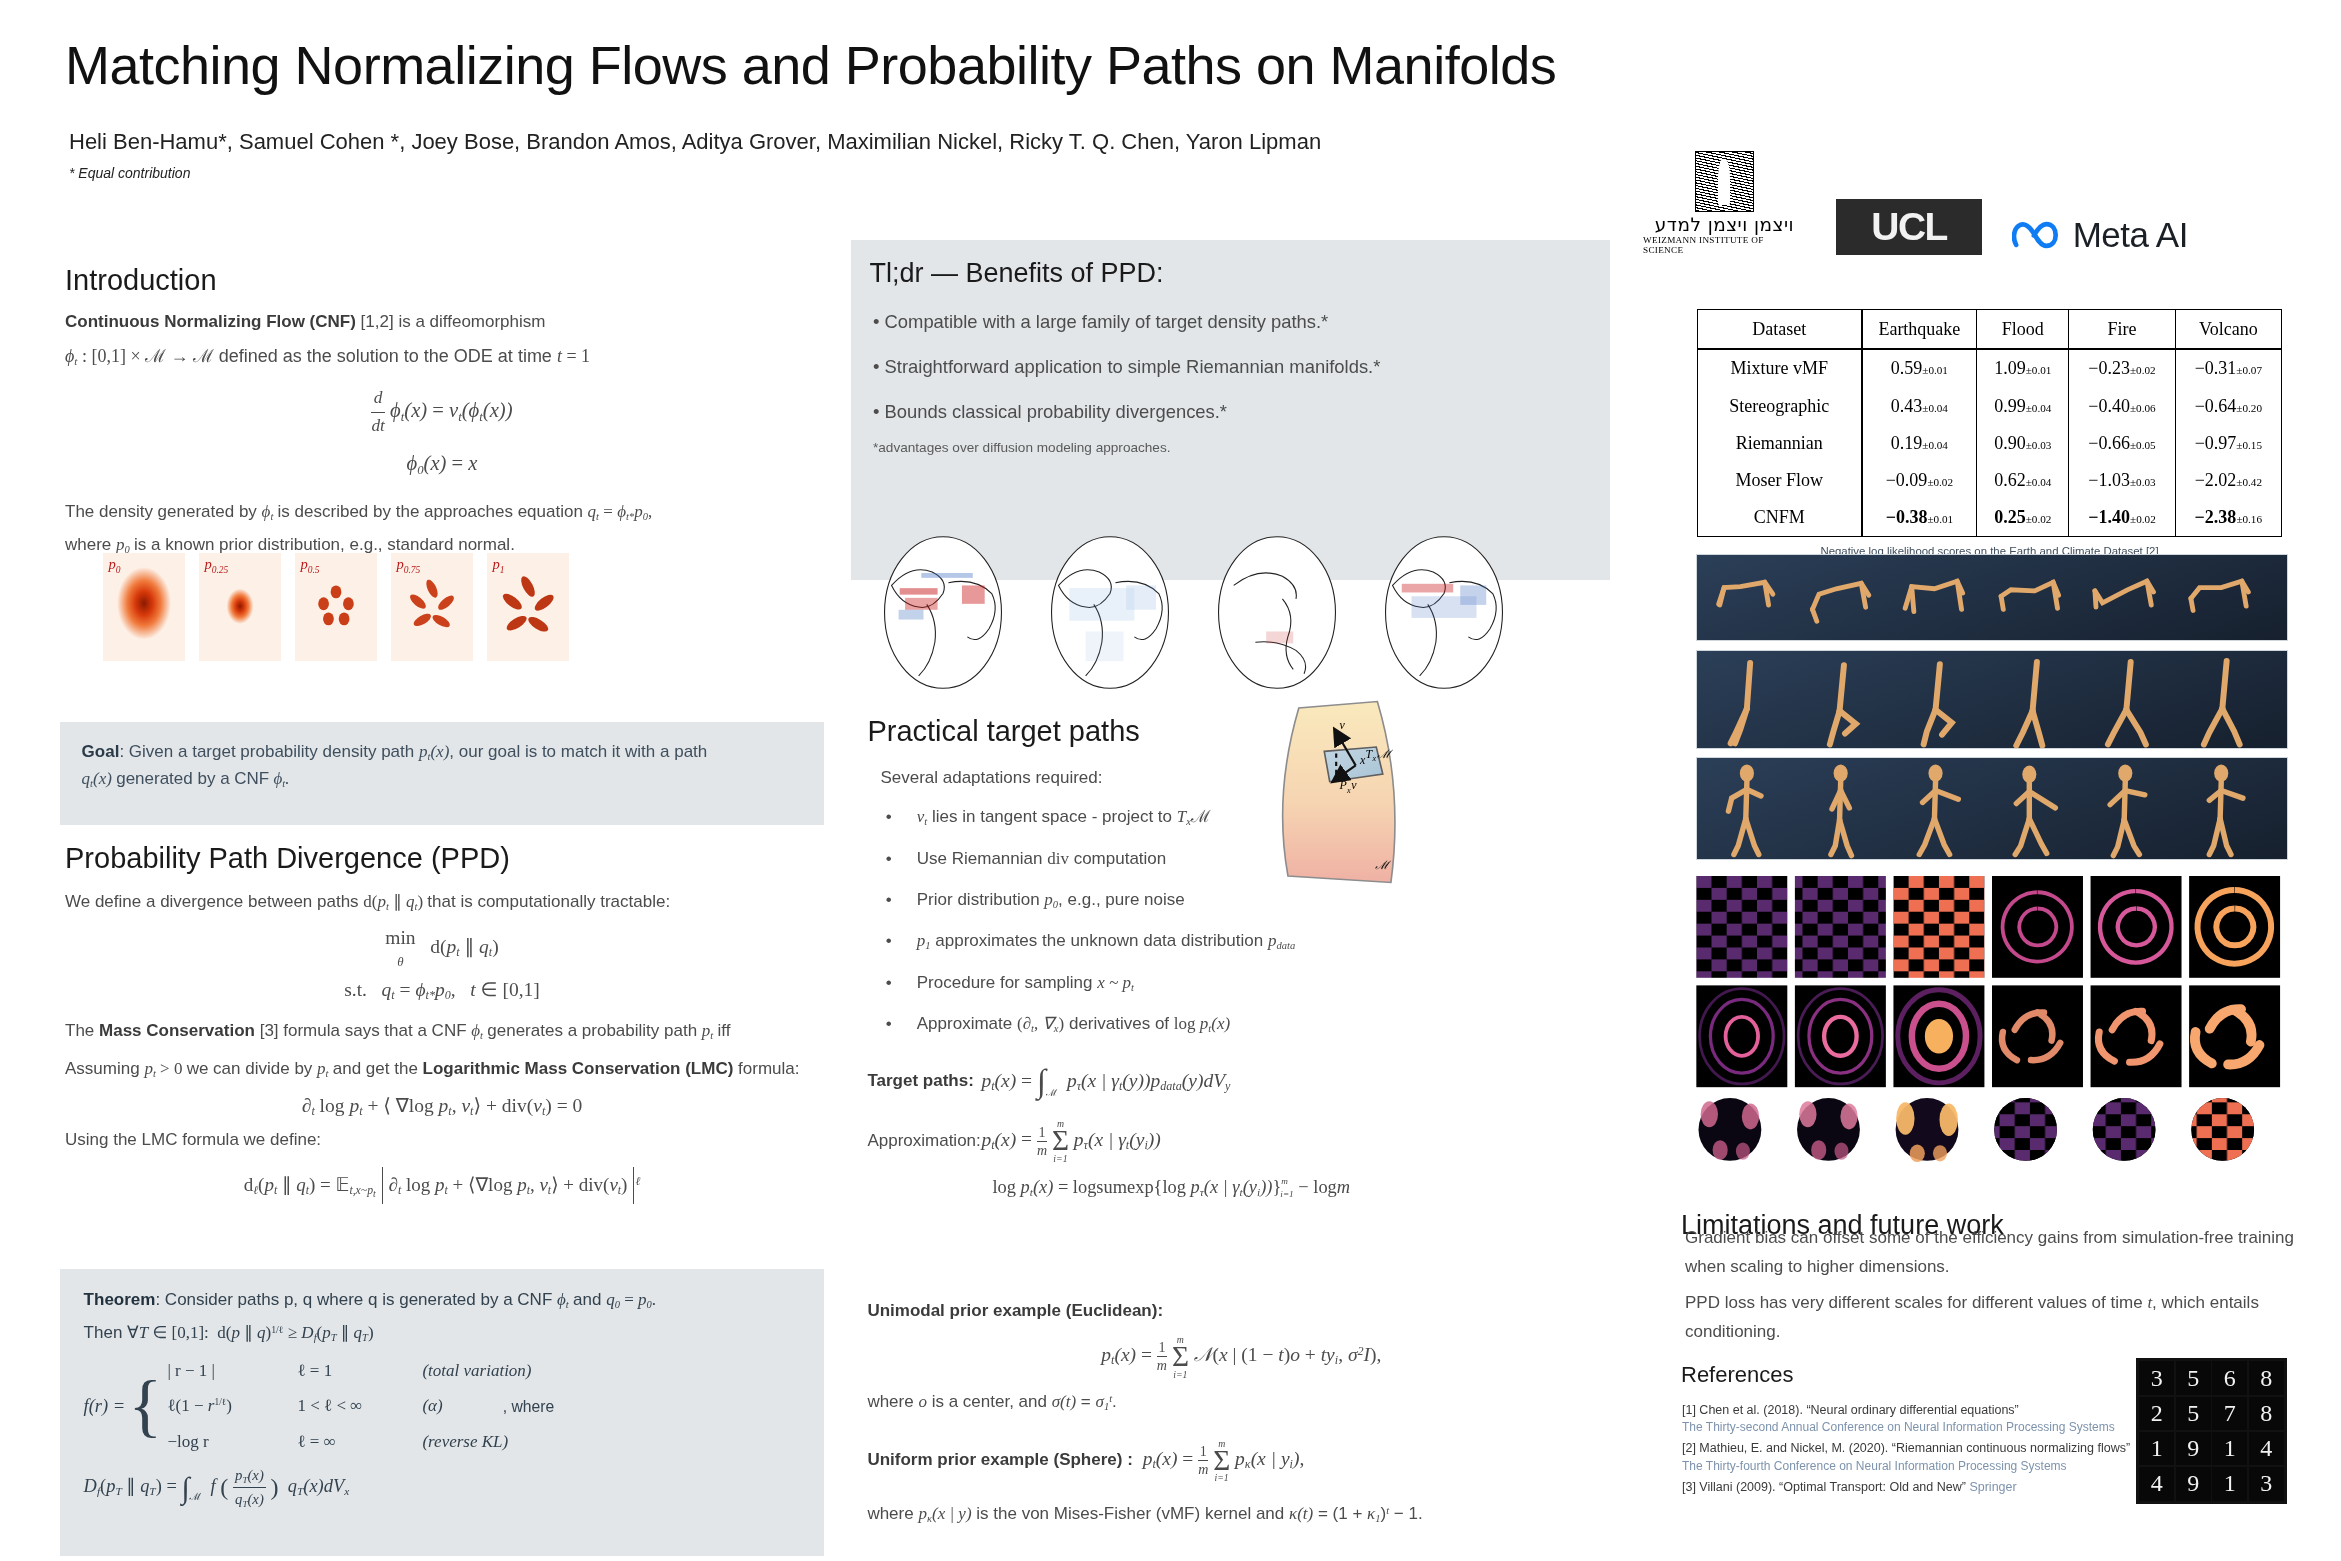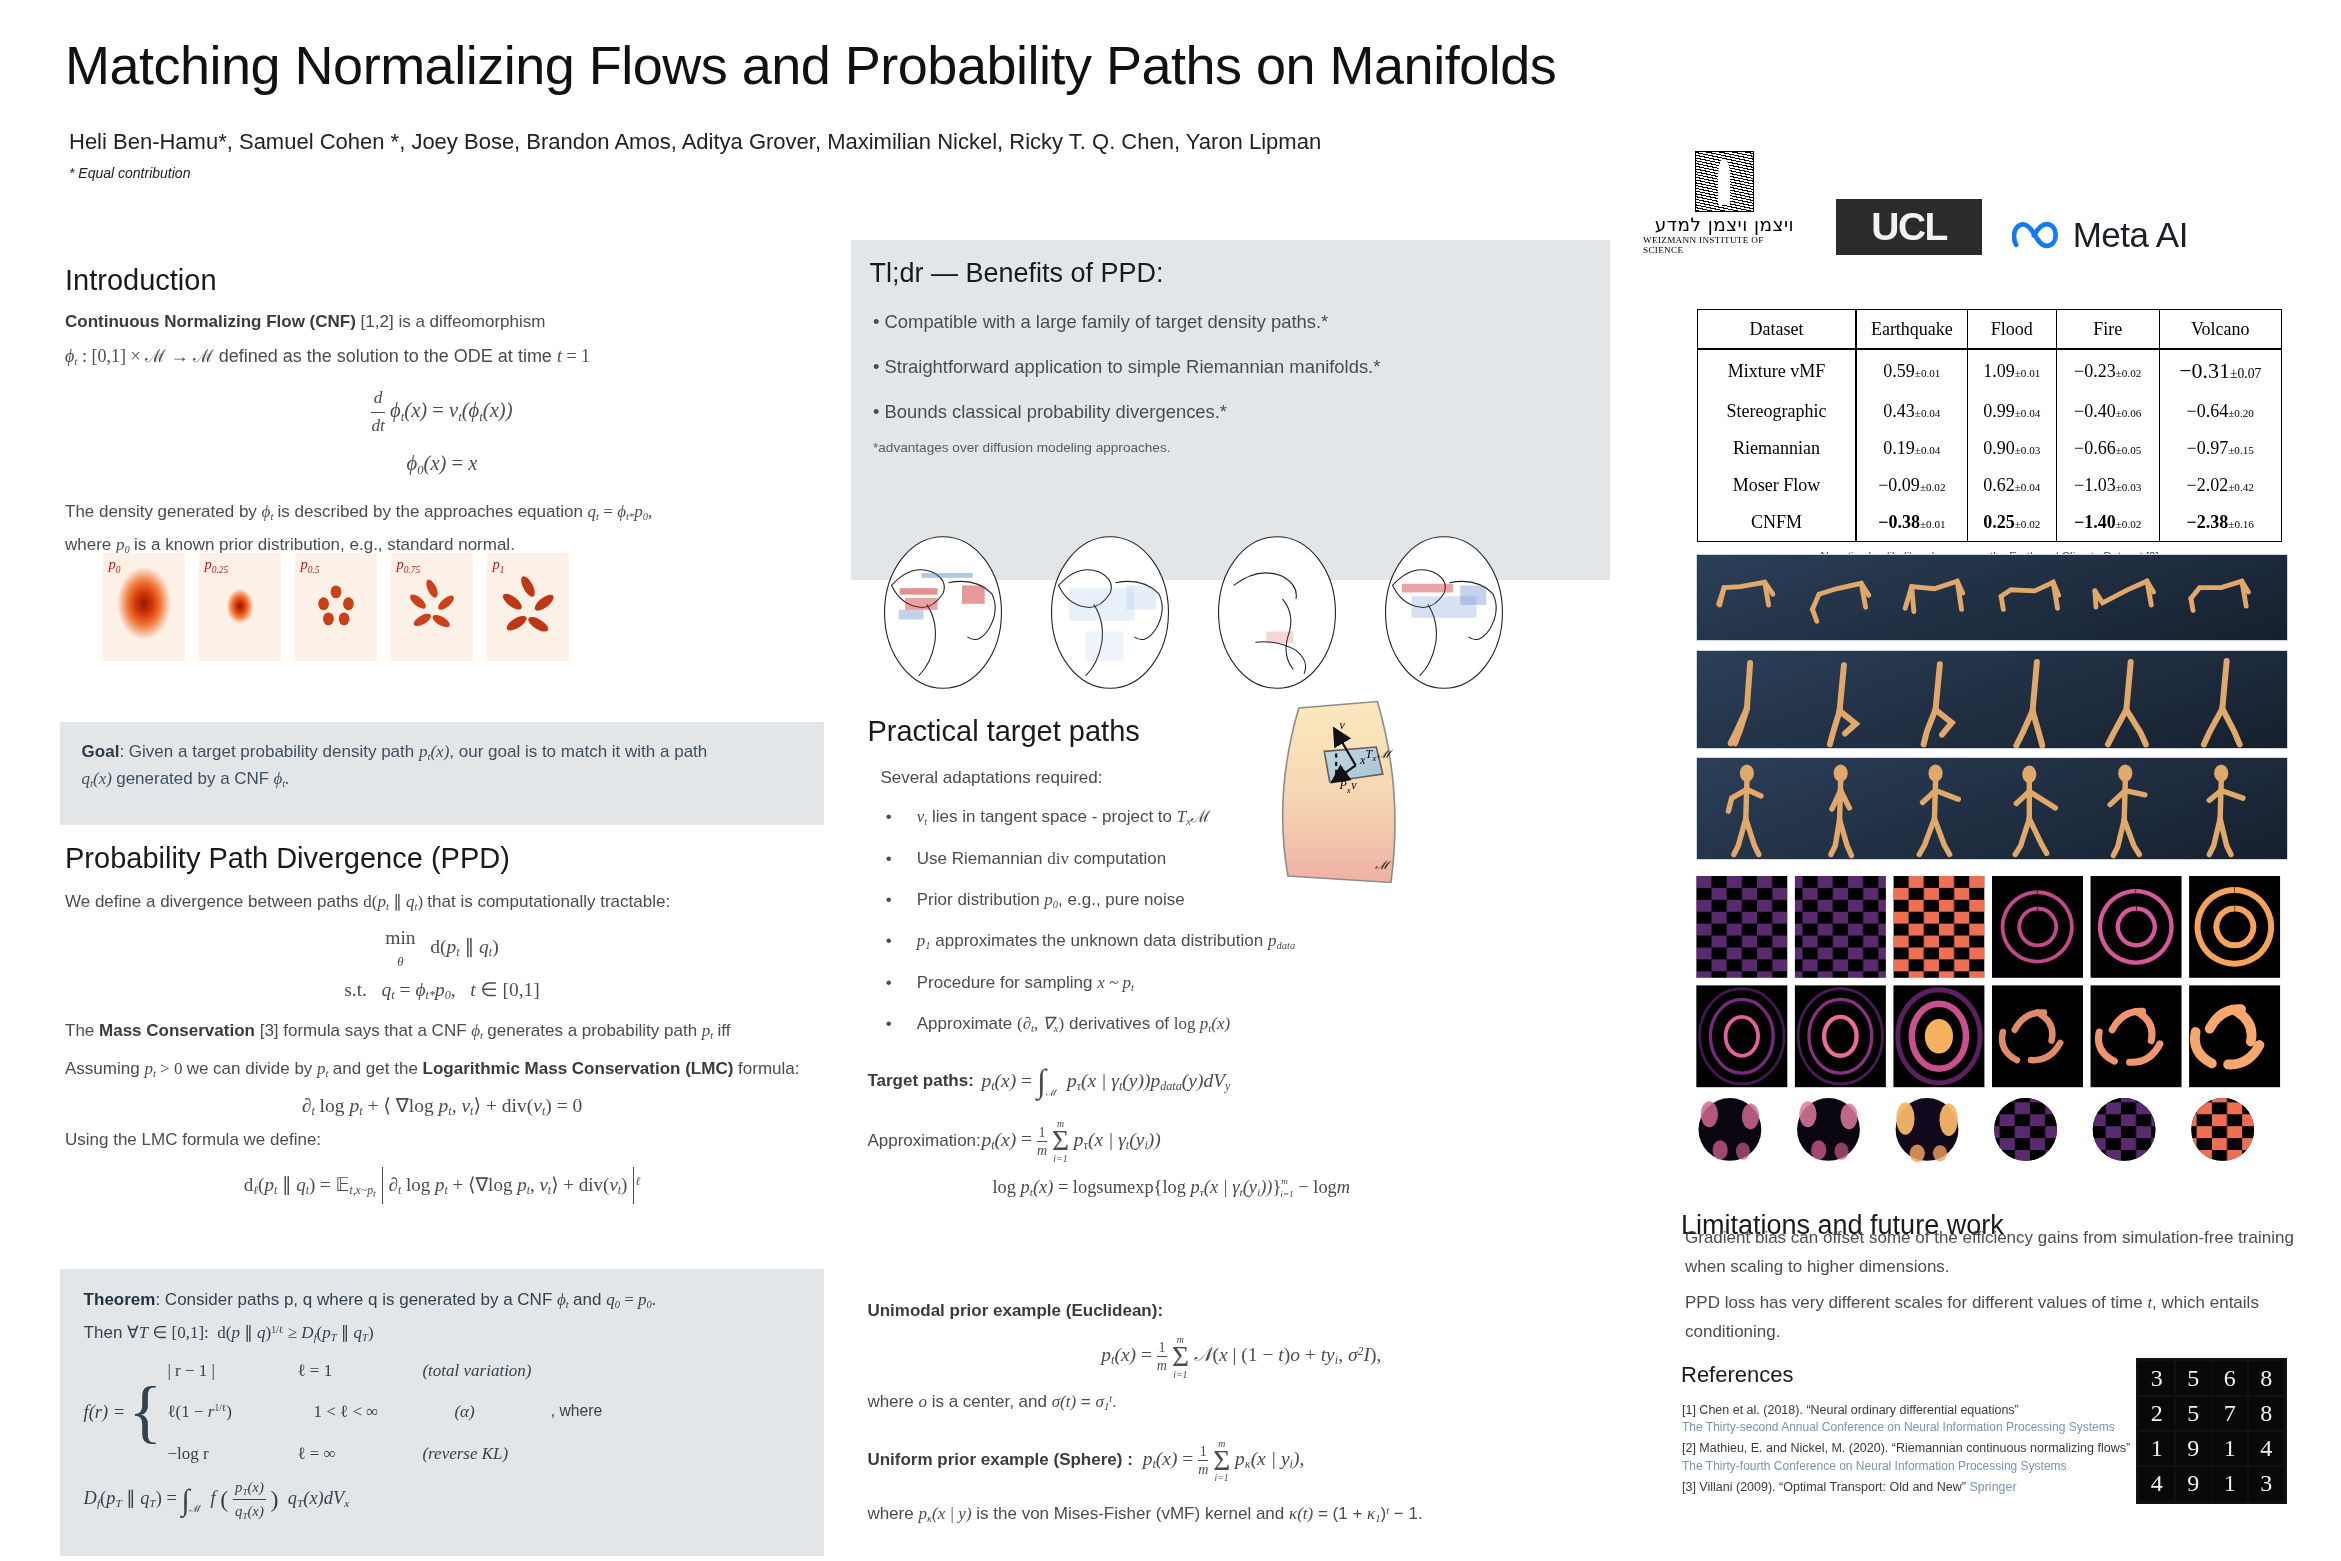--- a/index.html
+++ b/index.html
@@ -281,21 +281,21 @@
 
         <div style="display:flex; align-items:center; margin-top:9.8px;">
           <span class="mth" style="font-size:18.4px; margin-right:3.3px;">f(r) =</span>
           <span style="font-size:70px; line-height:0.72; font-family:'Liberation Serif',serif; margin-right:5.4px;">{</span>
           <div style="font-family:'Liberation Serif',serif;">
             <div style="display:flex; margin:1.6px 0;">
               <span style="width:130px;" class="mthu">| r − 1 |</span>
               <span style="width:125px;" class="mthu">ℓ = 1</span>
               <span style="font-style:italic;">(total variation)</span>
             </div>
-            <div style="display:flex; margin:15px 0; align-items:flex-start;gap:16px;">
+            <div style="display:flex; margin:9px 0; align-items:flex-end;">
               <span style="width:130px;" class="mthu">ℓ(1 − <span class="mth">r</span><sup style="font-size:0.55em; vertical-align:0.6em;">1/ℓ</sup>)</span>
               <span style="width:125px;" class="mthu">1 &lt; ℓ &lt; ∞</span>
               <span style="font-style:italic;">(α)</span>
               <span style="font-family:'Liberation Sans',sans-serif; font-size:15.7px; margin-left:60px;">, where</span>
             </div>
             <div style="display:flex; margin:1.6px 0;">
               <span style="width:130px;" class="mthu">−log r</span>
               <span style="width:125px;" class="mthu">ℓ = ∞</span>
               <span style="font-style:italic;">(reverse KL)</span>
             </div>
@@ -524,21 +524,21 @@
           <th style="font-size:18px; padding:8.7px 0; border-right:1.1px solid #000;">Fire</th>
           <th style="font-size:18px; padding:8.7px 0;">Volcano</th>
         </tr>
           </thead>
         <tbody id="tbody">
             <tr>
               <td style="font-size: 18px; padding: 8.1px 8.7px; text-align: center; border-right: 2.7px double rgb(0, 0, 0); border-top: 2.7px double rgb(0, 0, 0);">Mixture vMF</td>
               <td style="font-size: 18px; padding: 8.1px 4.3px; border-top: 2.7px double rgb(0, 0, 0); border-right: 1.1px solid rgb(0, 0, 0);"><span style="">0.59</span><span class="pm">±0.01</span></td>
               <td style="font-size: 18px; padding: 8.1px 4.3px; border-top: 2.7px double rgb(0, 0, 0); border-right: 1.1px solid rgb(0, 0, 0);"><span style="">1.09</span><span class="pm">±0.01</span></td>
               <td style="font-size: 18px; padding: 8.1px 4.3px; border-top: 2.7px double rgb(0, 0, 0); border-right: 1.1px solid rgb(0, 0, 0);"><span style="">−0.23</span><span class="pm">±0.02</span></td>
-              <td style="font-size: 22px; padding: 8.1px 4.3px; border-top: 2.7px double rgb(0, 0, 0);"><span style="">−0.31</span><span class="pm">±0.07</span></td>
+              <td style="font-size: 18px; padding: 8.1px 4.3px; border-top: 2.7px double rgb(0, 0, 0);"><span style="">−0.31</span><span class="pm">±0.07</span></td>
             </tr>
             <tr>
               <td style="font-size: 18px; padding: 8.1px 8.7px; text-align: center; border-right: 2.7px double rgb(0, 0, 0); border-top: none;">Stereographic</td>
               <td style="font-size: 18px; padding: 8.1px 4.3px; border-top: none; border-right: 1.1px solid rgb(0, 0, 0);"><span style="">0.43</span><span class="pm">±0.04</span></td>
               <td style="font-size: 18px; padding: 8.1px 4.3px; border-top: none; border-right: 1.1px solid rgb(0, 0, 0);"><span style="">0.99</span><span class="pm">±0.04</span></td>
               <td style="font-size: 18px; padding: 8.1px 4.3px; border-top: none; border-right: 1.1px solid rgb(0, 0, 0);"><span style="">−0.40</span><span class="pm">±0.06</span></td>
               <td style="font-size: 18px; padding: 8.1px 4.3px; border-top: none;"><span style="">−0.64</span><span class="pm">±0.20</span></td>
             </tr>
             <tr>
               <td style="font-size: 18px; padding: 8.1px 8.7px; text-align: center; border-right: 2.7px double rgb(0, 0, 0); border-top: none;">Riemannian</td>

